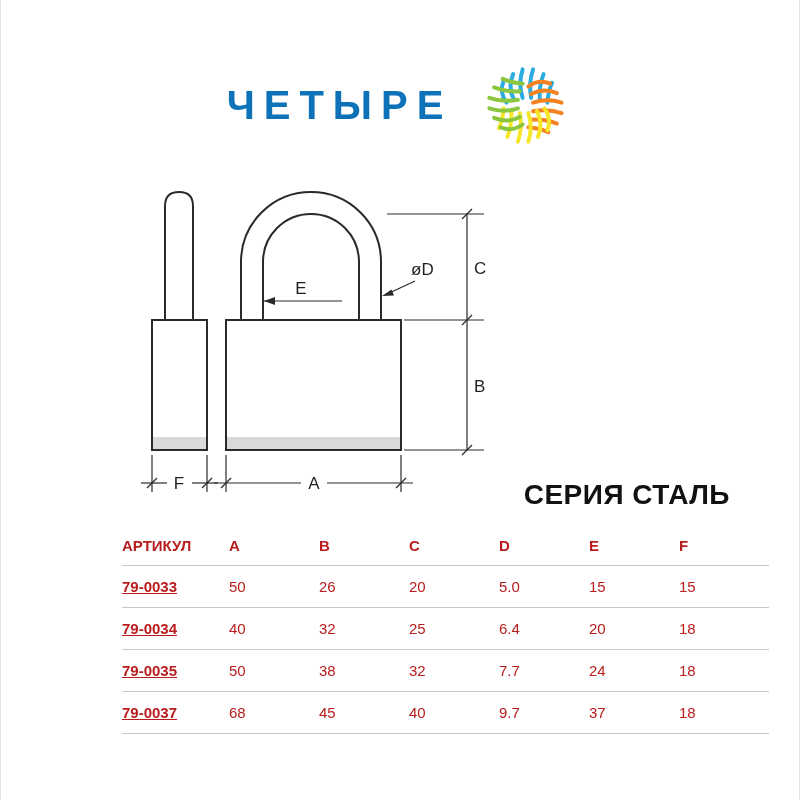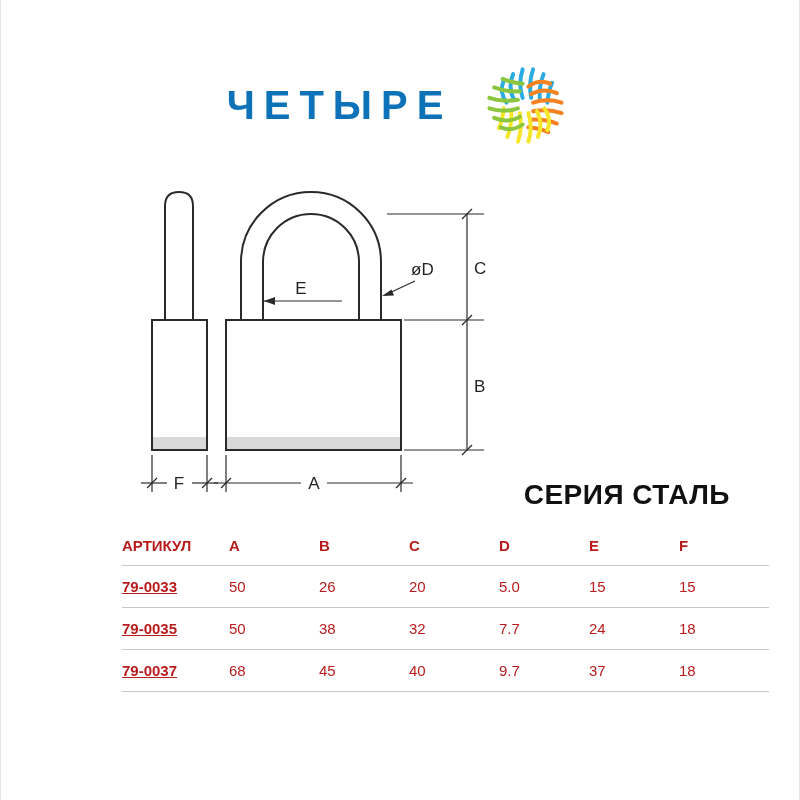--- a/index.html
+++ b/index.html
@@ -165,20 +165,29 @@
       <tr>
         <td class="art">79-0033</td>
         <td>50</td>
         <td>26</td>
         <td>20</td>
         <td>5.0</td>
         <td>15</td>
         <td>15</td>
       </tr>
       <tr>
+        <td class="art">79-0034</td>
+        <td>40</td>
+        <td>32</td>
+        <td>25</td>
+        <td>6.4</td>
+        <td>20</td>
+        <td>18</td>
+      </tr>
+      <tr>
         <td class="art">79-0035</td>
         <td>50</td>
         <td>38</td>
         <td>32</td>
         <td>7.7</td>
         <td>24</td>
         <td>18</td>
       </tr>
       <tr>
         <td class="art">79-0037</td>

